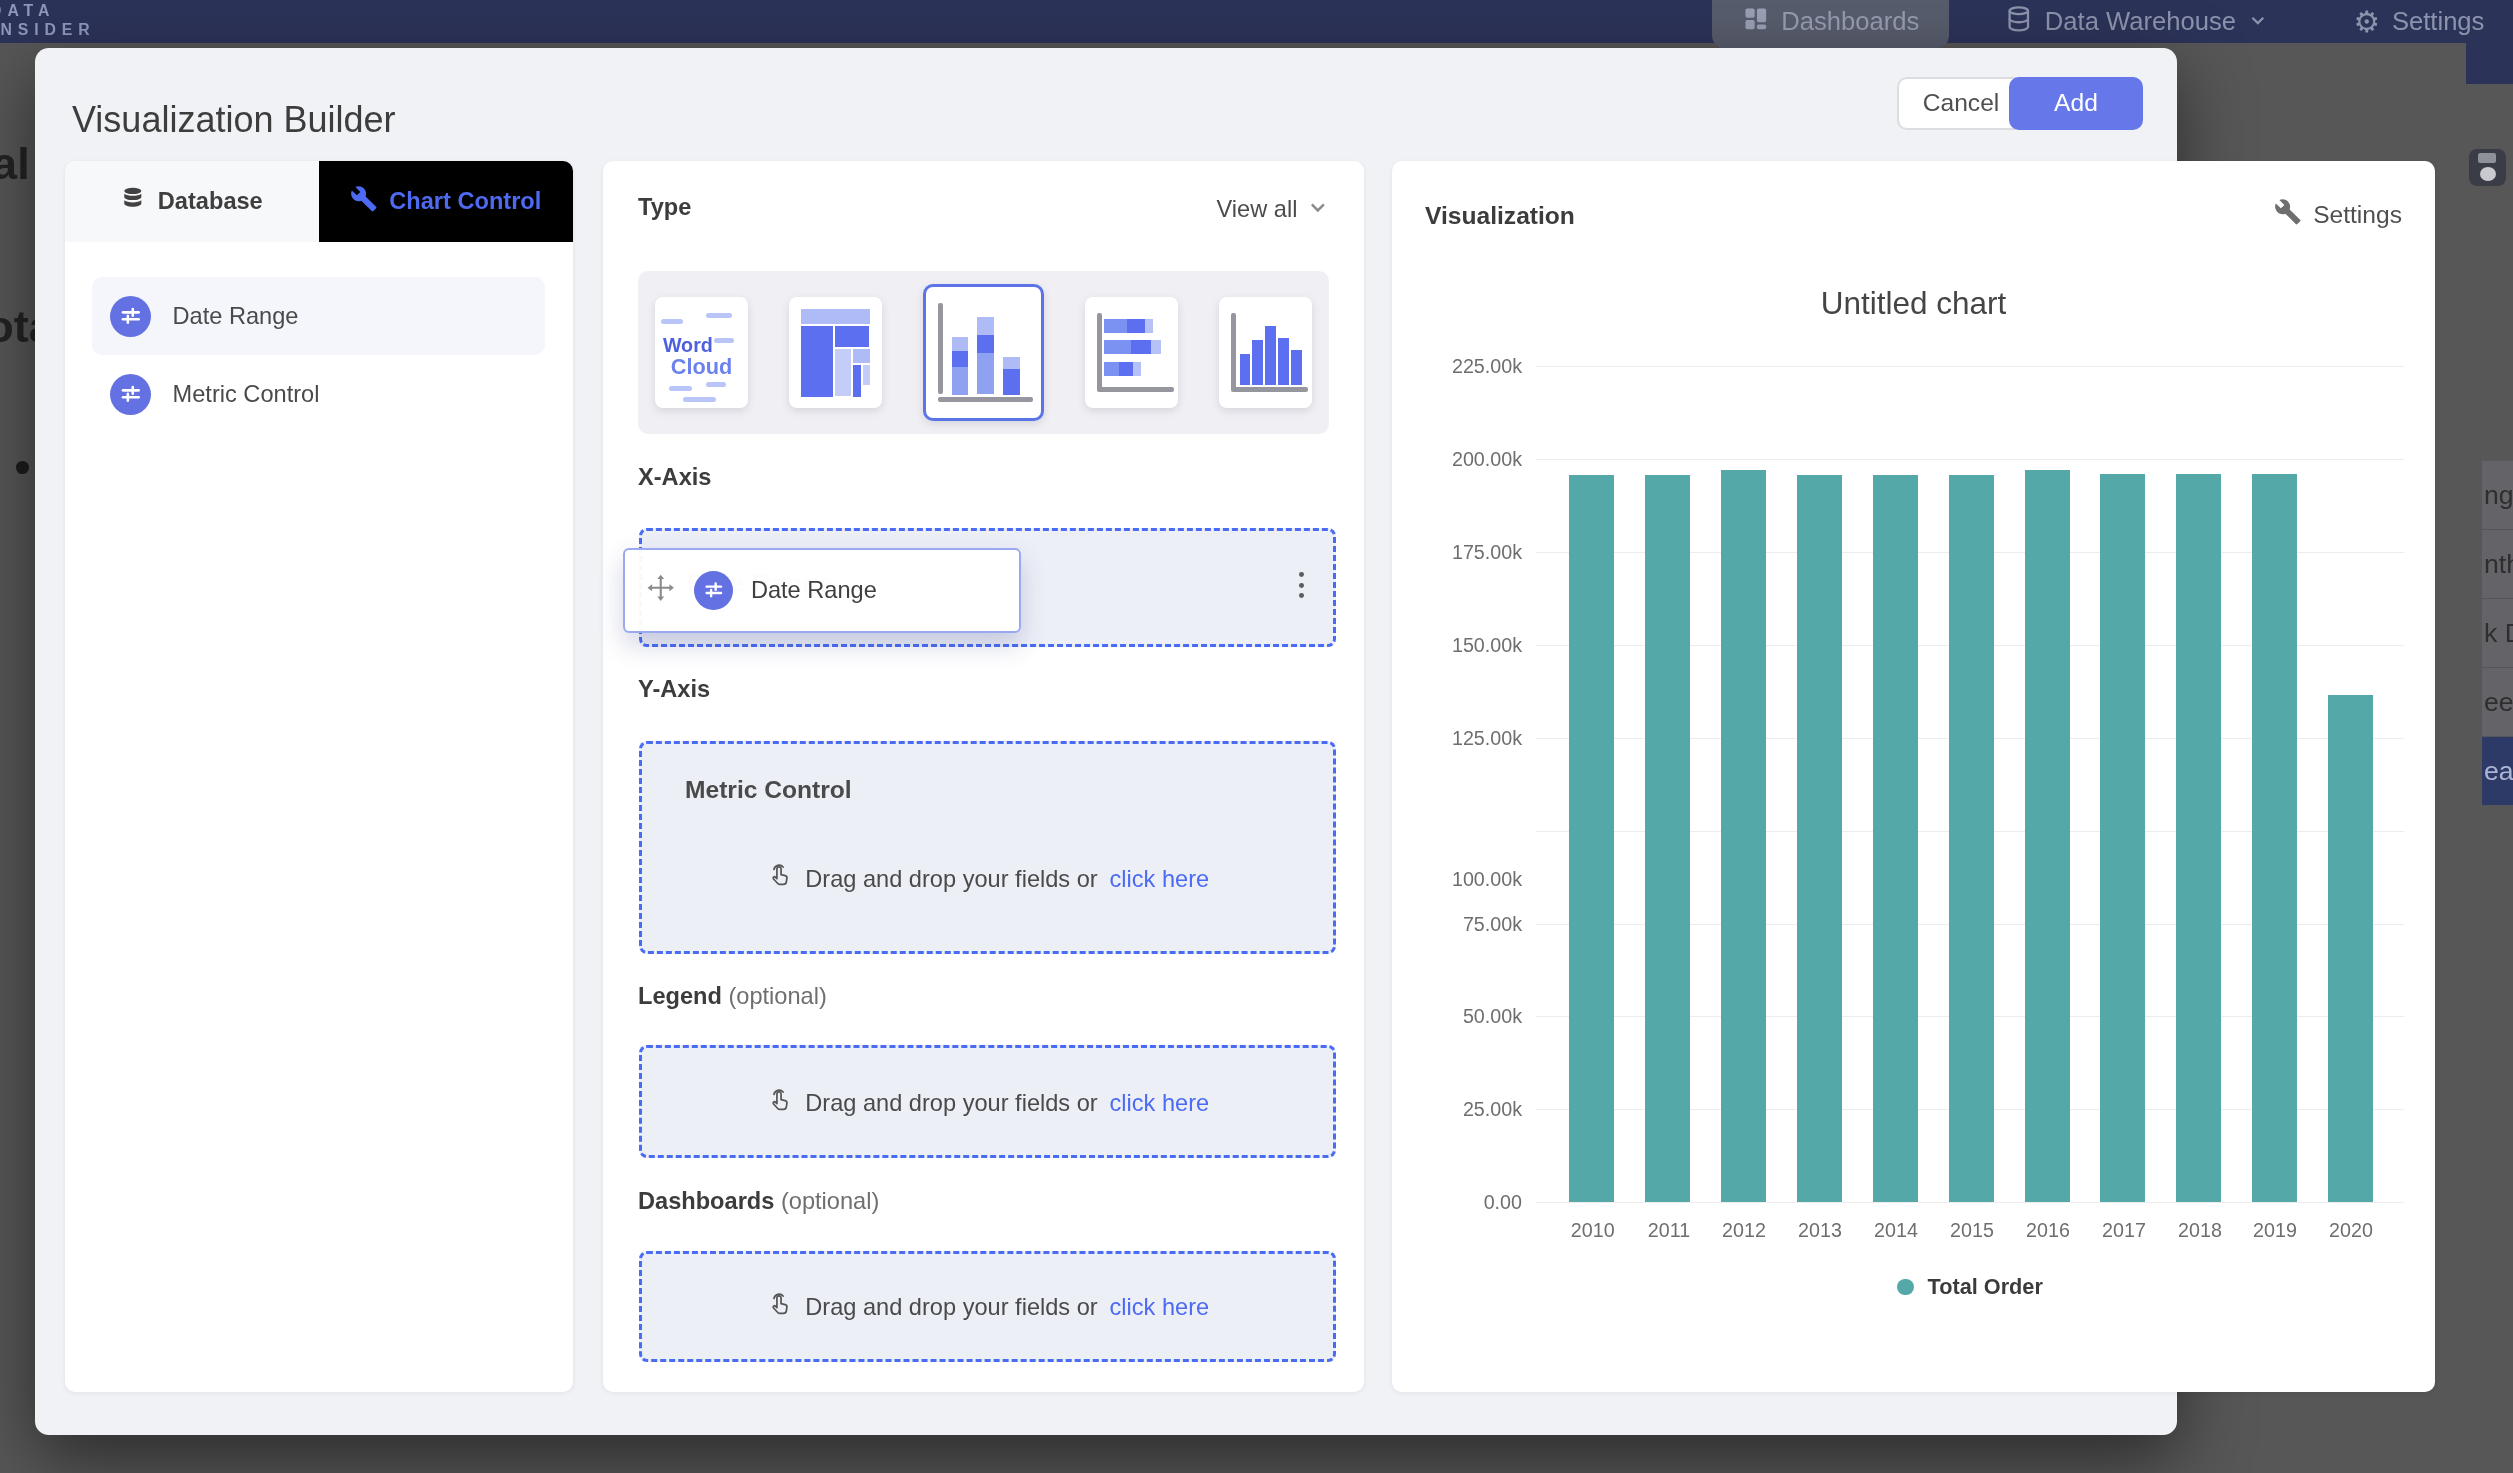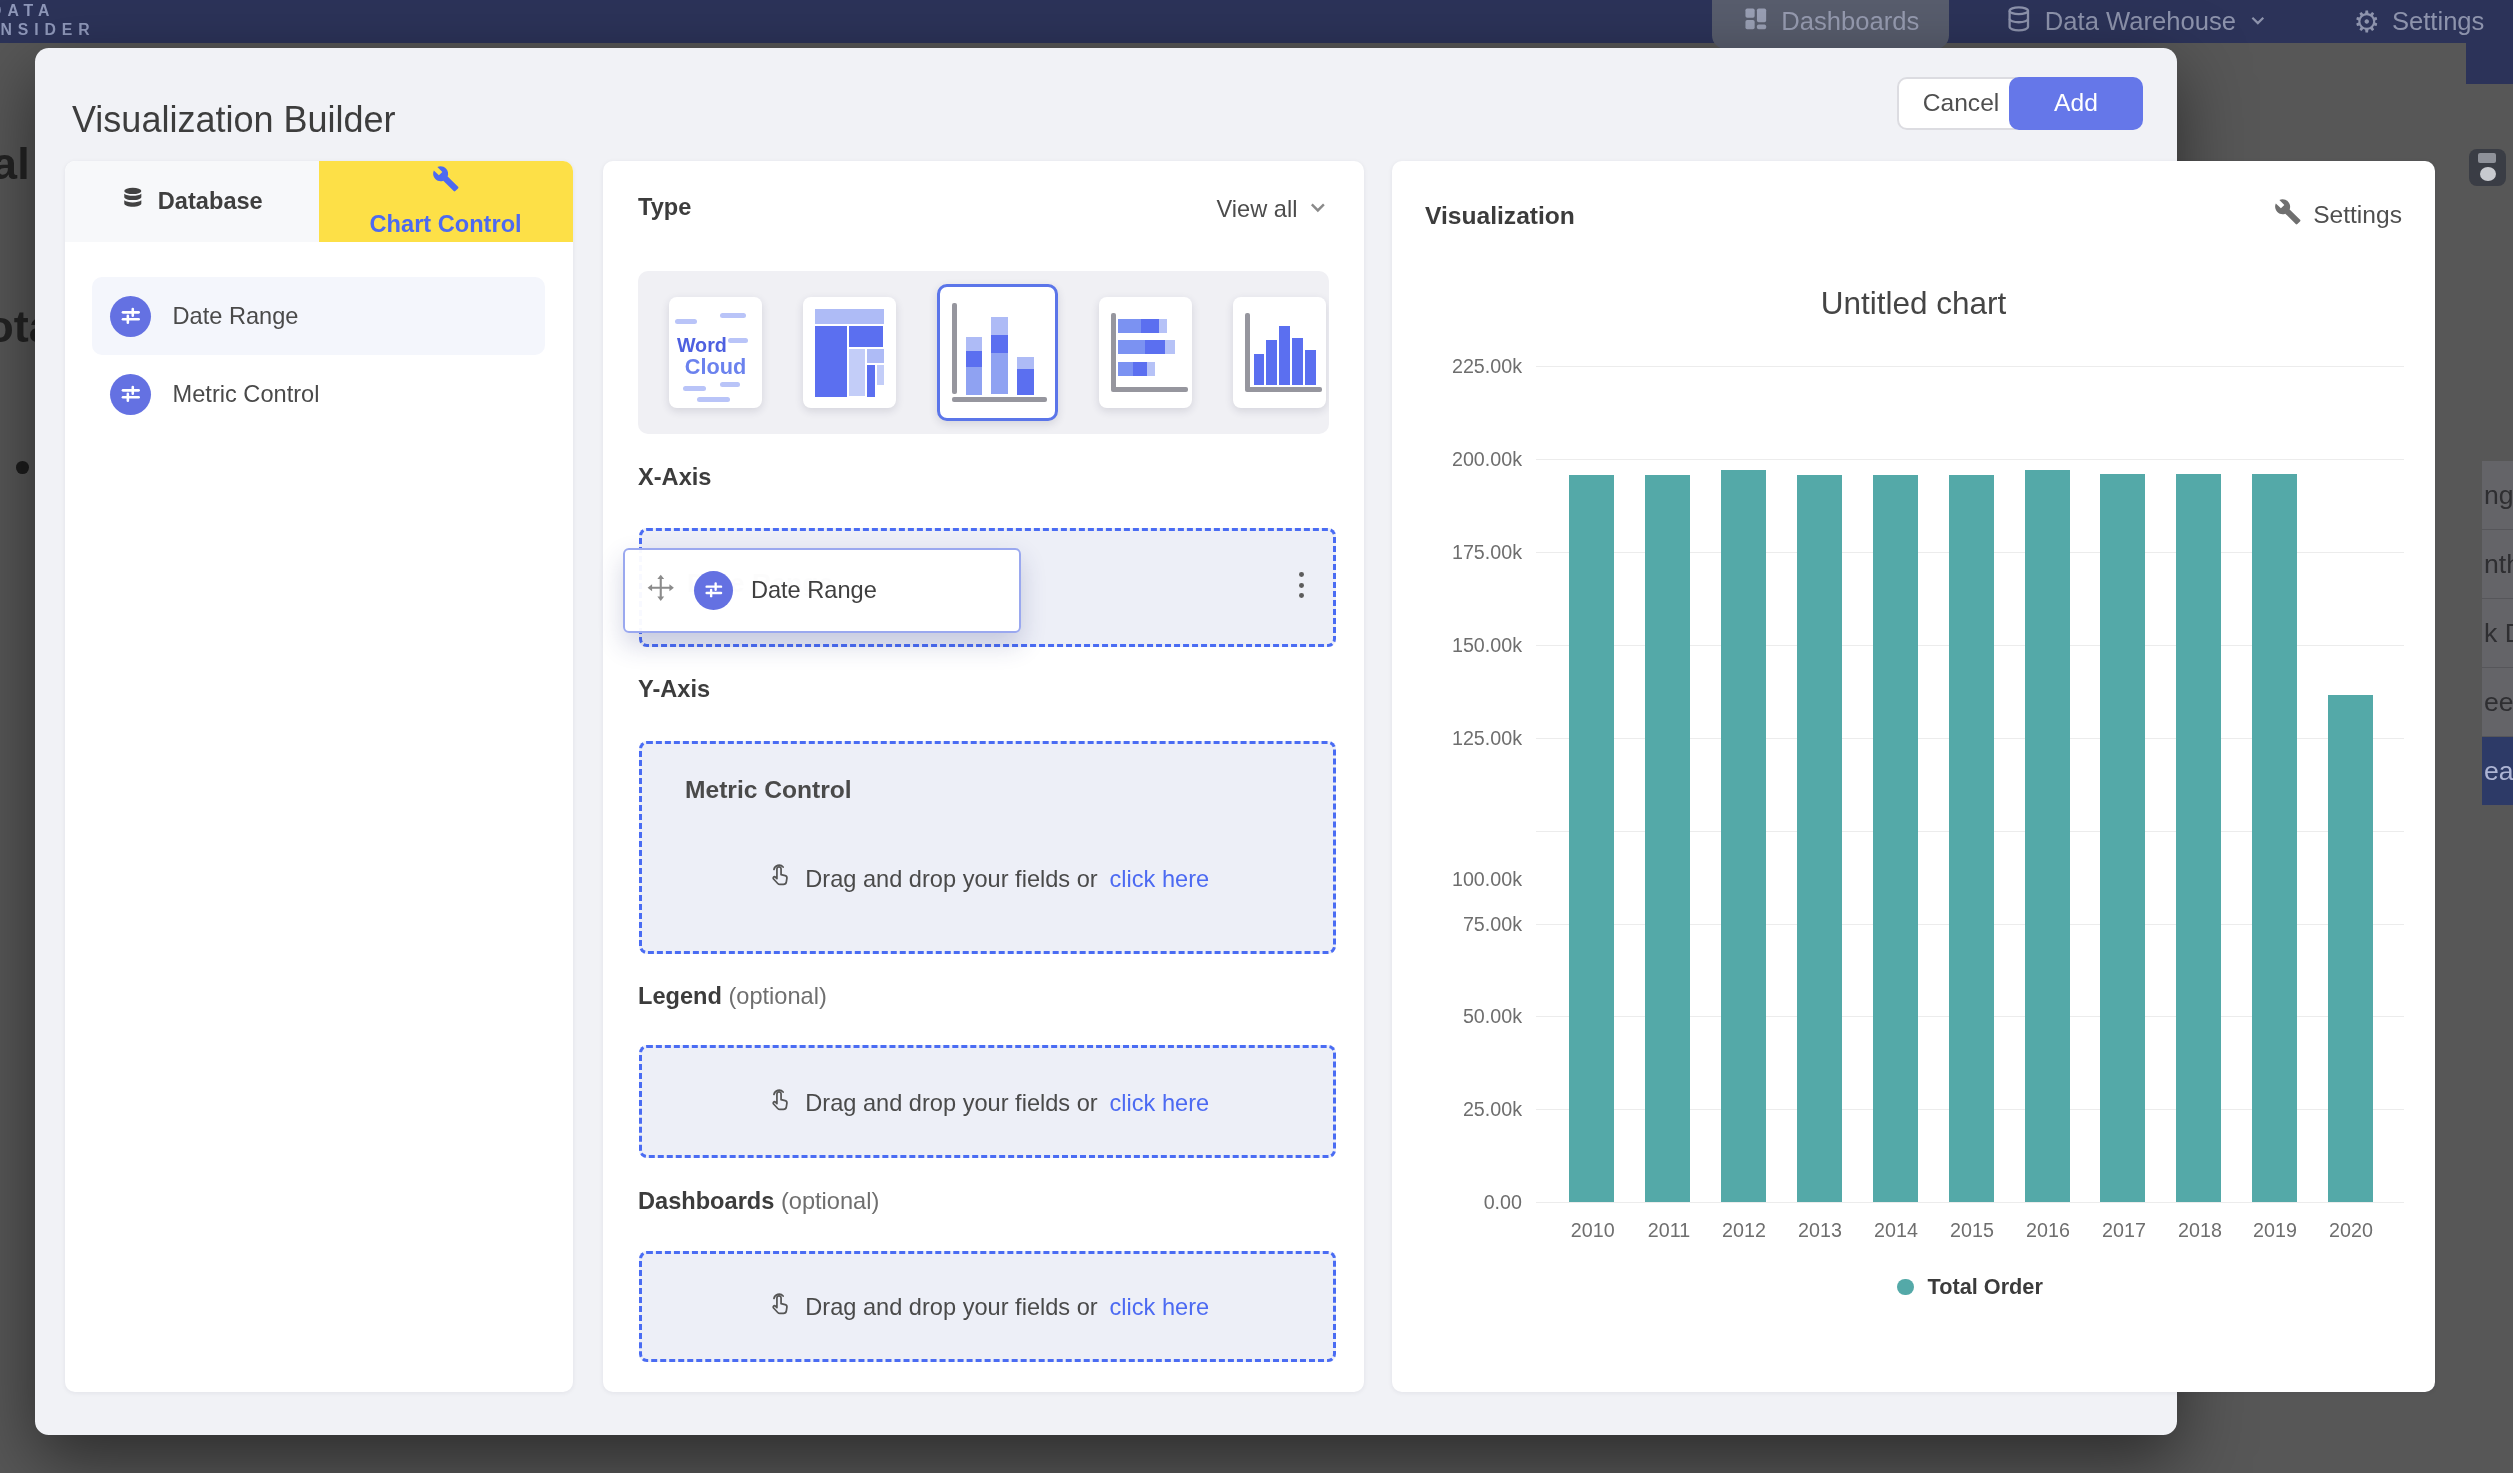--- a/index.html
+++ b/index.html
@@ -34,32 +34,32 @@
   .btn { position:absolute; top:28.6px; height:53px; border-radius:9.9px; font-size:24.6px; display:flex; align-items:center; justify-content:center; cursor:pointer; }
   .btn-cancel { right:152px; width:128px; background:#ffffff; border:2px solid #dcdce1; color:#4f4f4f; }
   .btn-add { right:0px; width:134px; margin-right:34px; background:#6577e9; color:#ffffff; border:none; }
   .card { position:absolute; background:#fff; border-radius:9.9px; box-shadow:0 1px 4.9px rgba(30,30,60,.07); }
 
   
   .card-left { left:29.6px; top:113px; width:508px; height:1231px; overflow:hidden; }
   .tabs { display:grid; grid-template-columns:1fr 1fr; height:81px; }
   .tab { display:flex; align-items:center; justify-content:center; gap:11.8px; font-size:23.6px; font-weight:700; cursor:pointer; }
   .tab-inactive { background:#f7f8fa; color:#3e3e3e; border-radius:9.9px 0 0 0; }
-  .tab-active { background:#fde047; color:#4d6af1;flex-direction:column; }
+  .tab-active { background:#000000; color:#4d6af1; }
   .field-list { padding:35px 27.6px 0 27.6px; }
   .field-item { display:flex; align-items:center; gap:21.7px; height:78px; border-radius:9.9px; padding:0 17.7px; font-size:23.6px; color:#4a4a4a; cursor:grab; }
   .field-item.hl { background:#f4f6fc; }
   .circ { width:41px; height:41px; border-radius:50%; background:#6471e2; display:flex; align-items:center; justify-content:center; flex:0 0 41px; }
 
   
   .card-mid { left:568px; top:113px; width:761px; height:1231px; }
   .sec-head { position:absolute; left:35px; font-size:23.6px; font-weight:700; color:#3c3c3c; }
   .sec-head .opt { font-weight:400; color:#6f6f6f; }
   .type-row-right { position:absolute; right:35px; top:35px; display:flex; align-items:center; gap:9.9px; font-size:23.6px; color:#4c4c4c; cursor:pointer; }
-  .type-strip { position:absolute; left:35px; top:110px; width:691px; height:163px; background:#f0f0f4; border-radius:10px; display:flex; align-items:center; gap:41px; padding-left:31px; overflow:hidden; }
+  .type-strip { position:absolute; left:35px; top:110px; width:691px; height:163px; background:#f0f0f4; border-radius:10px; display:flex; align-items:center; gap:41px; padding-left:17px; overflow:hidden; }
   .tcard { width:93px; height:111px; background:#fff; border-radius:7.9px; box-shadow:0 3px 8.9px rgba(40,40,80,.14); position:relative; overflow:hidden; cursor:pointer; flex:0 0 auto; }
   .tcard.sel { width:121px; height:137px; border:3px solid #5b75e9; border-radius:9.9px; }
   .tt-axis-v { position:absolute; left:11.8px; top:15.8px; width:4.9px; height:77px; background:#96969e; border-radius:2px; }
   .tt-axis-h { position:absolute; left:11.8px; bottom:15.8px; width:77px; height:4.9px; background:#96969e; border-radius:2px; }
   .tcard.sel .tt-axis-v { height:91px; }
   .tcard.sel .tt-axis-h { width:95px; }
   .wc-word { position:absolute; font-weight:700; }
   .wc-mark { position:absolute; height:4.9px; border-radius:3px; background:#b9c4f8; }
   .seg { display:inline-block; height:100%; }
 

